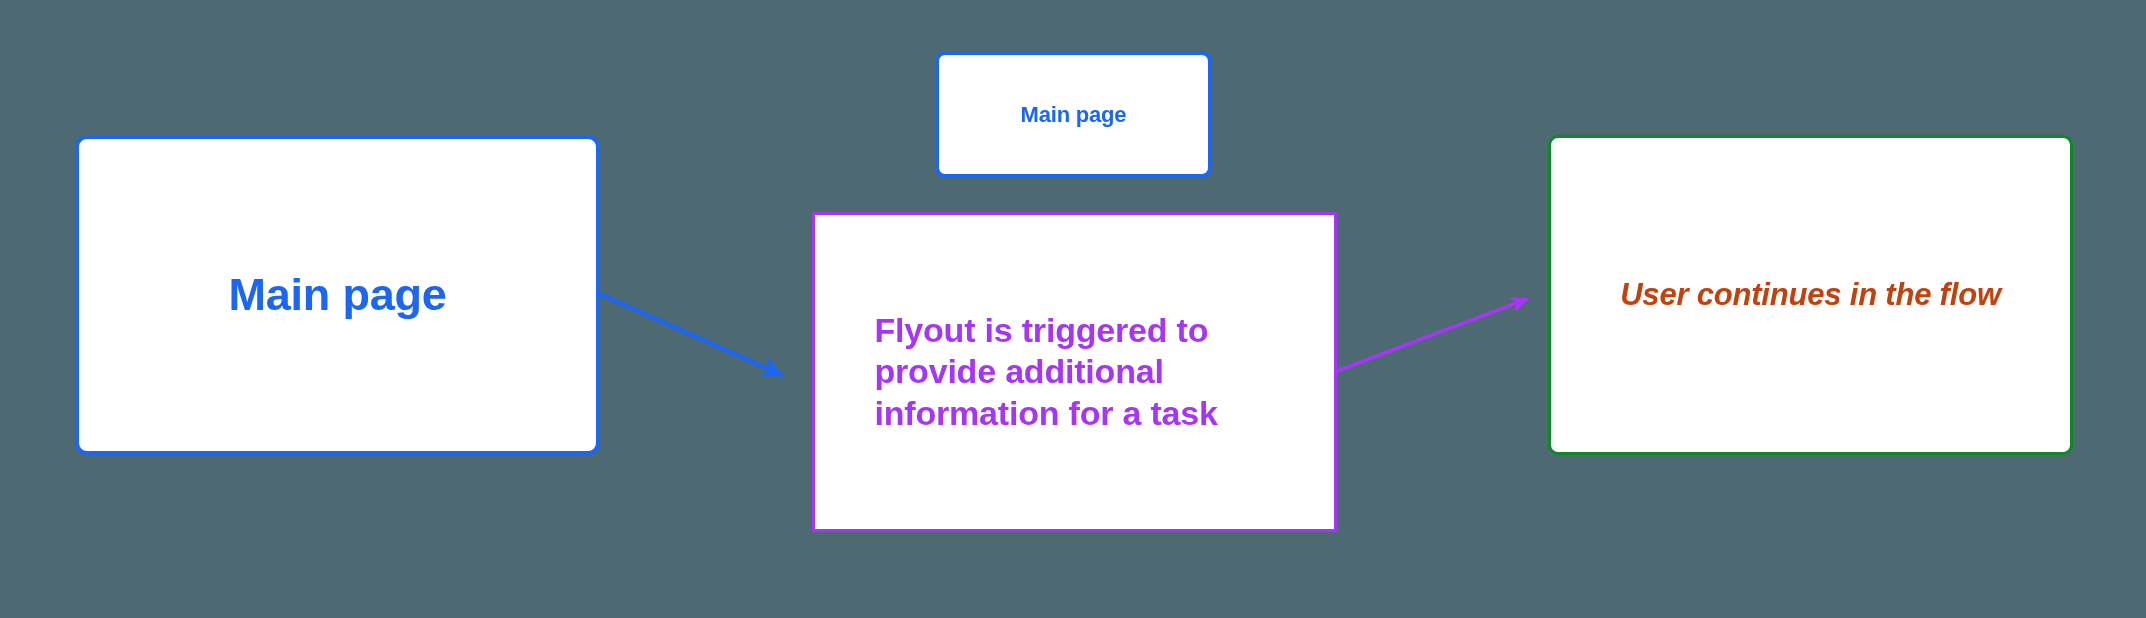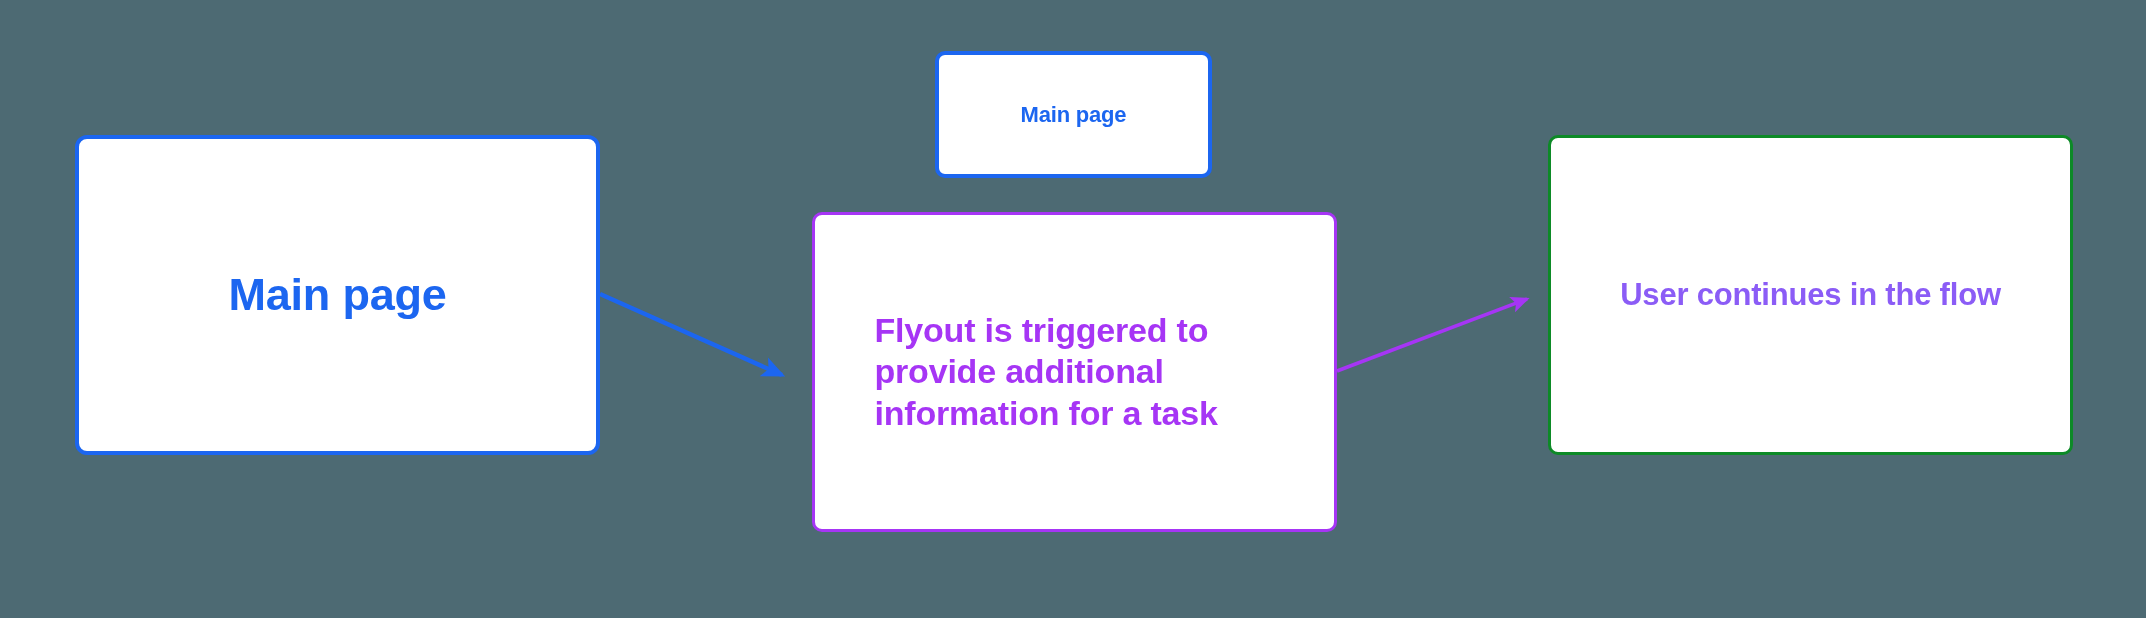--- a/index.html
+++ b/index.html
@@ -60,41 +60,42 @@
     font-size: 22px;
   }
 
   
   #node-flyout {
     left: 812px;
     top: 212px;
     width: 525px;
     height: 320px;
     border: 3px solid #a635f5;
-    border-radius: 10px;
+    border-radius: 2px;
   }
   #node-flyout .node-label {
     color: #a635f5;
     font-size: 34px;
     line-height: 1.22;
     max-width: 400px;
   }
 
   
   #node-user-continues {
     left: 1548px;
     top: 135px;
     width: 525px;
     height: 320px;
     border: 3px solid #0d8a27;
     border-radius: 10px;
   }
   #node-user-continues .node-label {
-    color: #8b5cf6;
+    color: #c2410c;
     font-size: 31px;
+    font-style: italic;
   }
 
   
   #connectors {
     position: absolute;
     left: 0;
     top: 0;
     width: 2146px;
     height: 618px;
     pointer-events: none;

